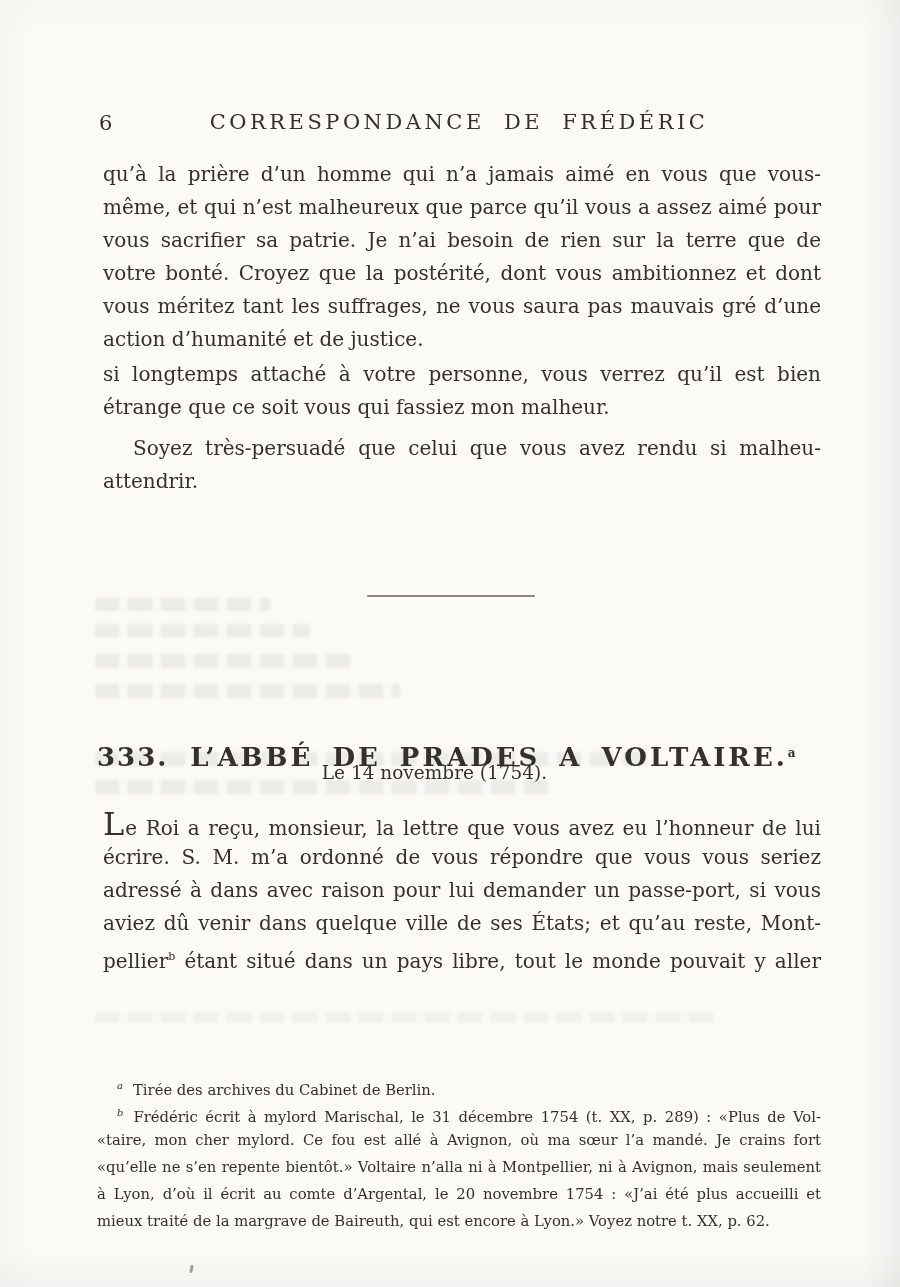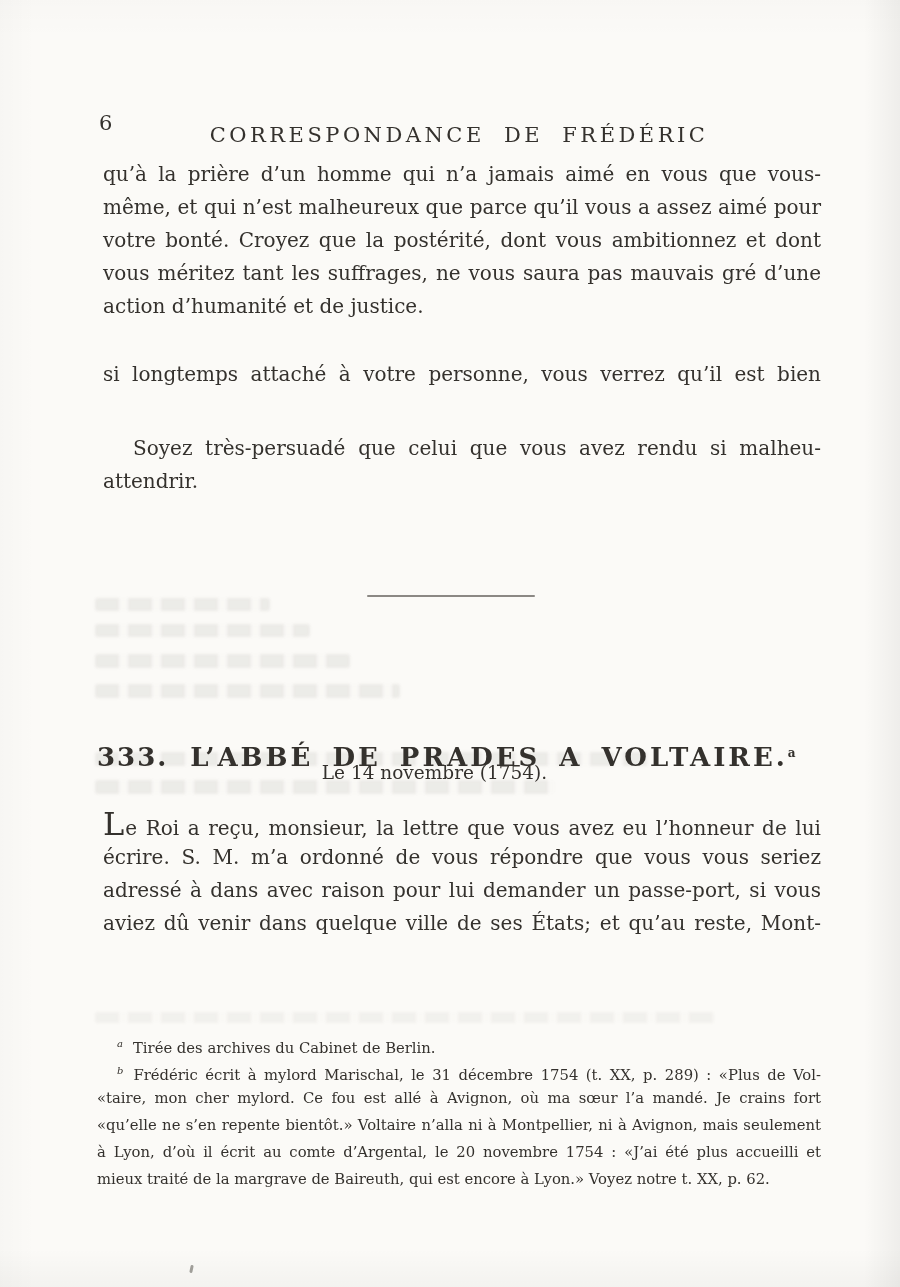--- a/index.html
+++ b/index.html
@@ -11,21 +11,21 @@
     background-image:linear-gradient(90deg, rgba(0,0,0,0.015) 0%, rgba(0,0,0,0) 4%, rgba(0,0,0,0) 96%, rgba(0,0,0,0.05) 100%),
                      linear-gradient(180deg, rgba(0,0,0,0.01) 0%, rgba(0,0,0,0) 3%, rgba(0,0,0,0) 97%, rgba(0,0,0,0.03) 100%);
     font-family:"DejaVu Serif","Liberation Serif",serif;
     color:#34312d;
     overflow:hidden;
   }
   .abs{position:absolute;}
   
   .running-header{top:110px;left:97px;width:724px;height:30px;font-size:21px;}
   .page-number{position:absolute;left:2px;top:1px;letter-spacing:1px;}
-  .running-title{text-align:center;letter-spacing:3.5px;word-spacing:9px;margin-top:13px;}
+  .running-title{text-align:center;letter-spacing:3.5px;word-spacing:9px;}
   
   .textblock{left:97px;width:724px;}
   .line{
     height:33px;line-height:33px;
     font-size:20px;
     text-align:justify;text-align-last:justify;
     white-space:normal;overflow:visible;margin-left:6px;
   }
   .line.lastline{text-align-last:left;}
   .line.indent{padding-left:30px;}
@@ -41,21 +41,21 @@
   }
   .section-number{margin-right:22px;letter-spacing:2px;}
   .sup{font-size:12px;vertical-align:9px;letter-spacing:0;}
   
   .date-line{top:760px;left:97px;width:675px;font-size:18.5px;line-height:26px;text-align:center;}
   
   .letter{top:808px;}
   .initial{font-size:32px;letter-spacing:1px;}
   .sup-body{font-size:11px;vertical-align:8px;}
   
-  .footnotes{top:1030px;}
+  .footnotes{top:1072px;}
   .fline{
     height:27px;line-height:27px;font-size:14.8px;
     text-align:justify;text-align-last:justify;
   }
   .fline.lastline{text-align-last:left;}
   .fline.findent{padding-left:20px;}
   .fn-marker{font-size:10px;font-style:italic;vertical-align:6px;padding-right:10px;}
   
   .ghost{
     background-image:repeating-linear-gradient(90deg, rgba(118,115,108,0.16) 0px, rgba(118,115,108,0.16) 24px, rgba(118,115,108,0.02) 24px, rgba(118,115,108,0.02) 33px);
@@ -71,27 +71,29 @@
 <div class="page">
 
   <div class="abs running-header">
     <span class="page-number">6</span>
     <div class="running-title">CORRESPONDANCE DE FRÉDÉRIC</div>
   </div>
 
   <div class="abs textblock" style="top:158px">
     <div class="line">qu’à la prière d’un homme qui n’a jamais aimé en vous que vous-</div>
     <div class="line">même, et qui n’est malheureux que parce qu’il vous a assez aimé pour</div>
+    <div class="line">vous sacrifier sa patrie.  Je n’ai besoin de rien sur la terre que de</div>
     <div class="line">votre bonté.  Croyez que la postérité, dont vous ambitionnez et dont</div>
     <div class="line">vous méritez tant les suffrages, ne vous saura pas mauvais gré d’une</div>
     <div class="line lastline">action d’humanité et de justice.</div>
   </div>
 
   <div class="abs textblock" style="top:358px">
     <div class="line">si longtemps attaché à votre personne, vous verrez qu’il est bien</div>
+    <div class="line lastline">étrange que ce soit vous qui fassiez mon malheur.</div>
   </div>
 
   <div class="abs textblock" style="top:432px">
     <div class="line indent">Soyez très-persuadé que celui que vous avez rendu si malheu-</div>
     <div class="line lastline">attendrir.</div>
   </div>
 
   <div class="abs sep-rule"></div>
 
   <div class="abs ghost" style="top:598px;left:95px;width:175px;height:13px"></div>
@@ -106,20 +108,21 @@
     <span class="section-number">333.</span><span>L’ABBÉ DE PRADES A VOLTAIRE.</span><span class="sup">a</span>
   </div>
 
   <div class="abs date-line">Le 14 novembre (1754).</div>
 
   <div class="abs textblock letter">
     <div class="line"><span class="initial">L</span><span>e Roi a reçu, monsieur, la lettre que vous avez eu l’honneur de lui</span></div>
     <div class="line">écrire.  S. M. m’a ordonné de vous répondre que vous vous seriez</div>
     <div class="line">adressé à dans avec raison pour lui demander un passe-port, si vous</div>
     <div class="line">aviez dû venir dans quelque ville de ses États; et qu’au reste, Mont-</div>
+    <div class="line"><span>pellier</span><span class="sup-body">b</span><span> étant situé dans un pays libre, tout le monde pouvait y aller</span></div>
   </div>
 
   <div class="abs textblock footnotes">
     <div class="fline lastline findent"><span class="fn-marker">a</span><span>Tirée des archives du Cabinet de Berlin.</span></div>
     <div class="fline findent"><span class="fn-marker">b</span><span>Frédéric écrit à mylord Marischal, le 31 décembre 1754 (t. XX, p. 289) : «Plus de Vol-</span></div>
     <div class="fline">«taire, mon cher mylord.  Ce fou est allé à Avignon, où ma sœur l’a mandé.  Je crains fort</div>
     <div class="fline">«qu’elle ne s’en repente bientôt.»  Voltaire n’alla ni à Montpellier, ni à Avignon, mais seulement</div>
     <div class="fline">à Lyon, d’où il écrit au comte d’Argental, le 20 novembre 1754 : «J’ai été plus accueilli et</div>
     <div class="fline lastline">mieux traité de la margrave de Baireuth, qui est encore à Lyon.»  Voyez notre t. XX, p. 62.</div>
   </div>

